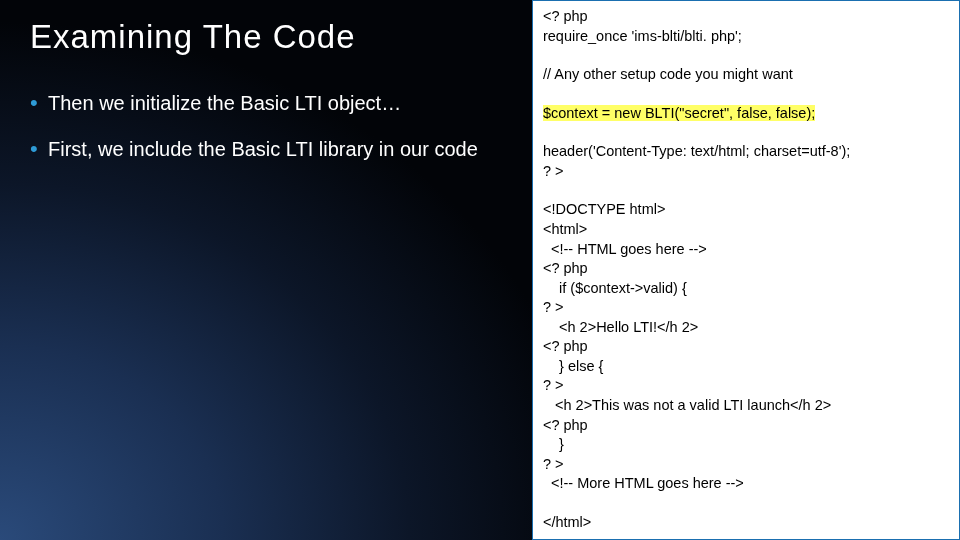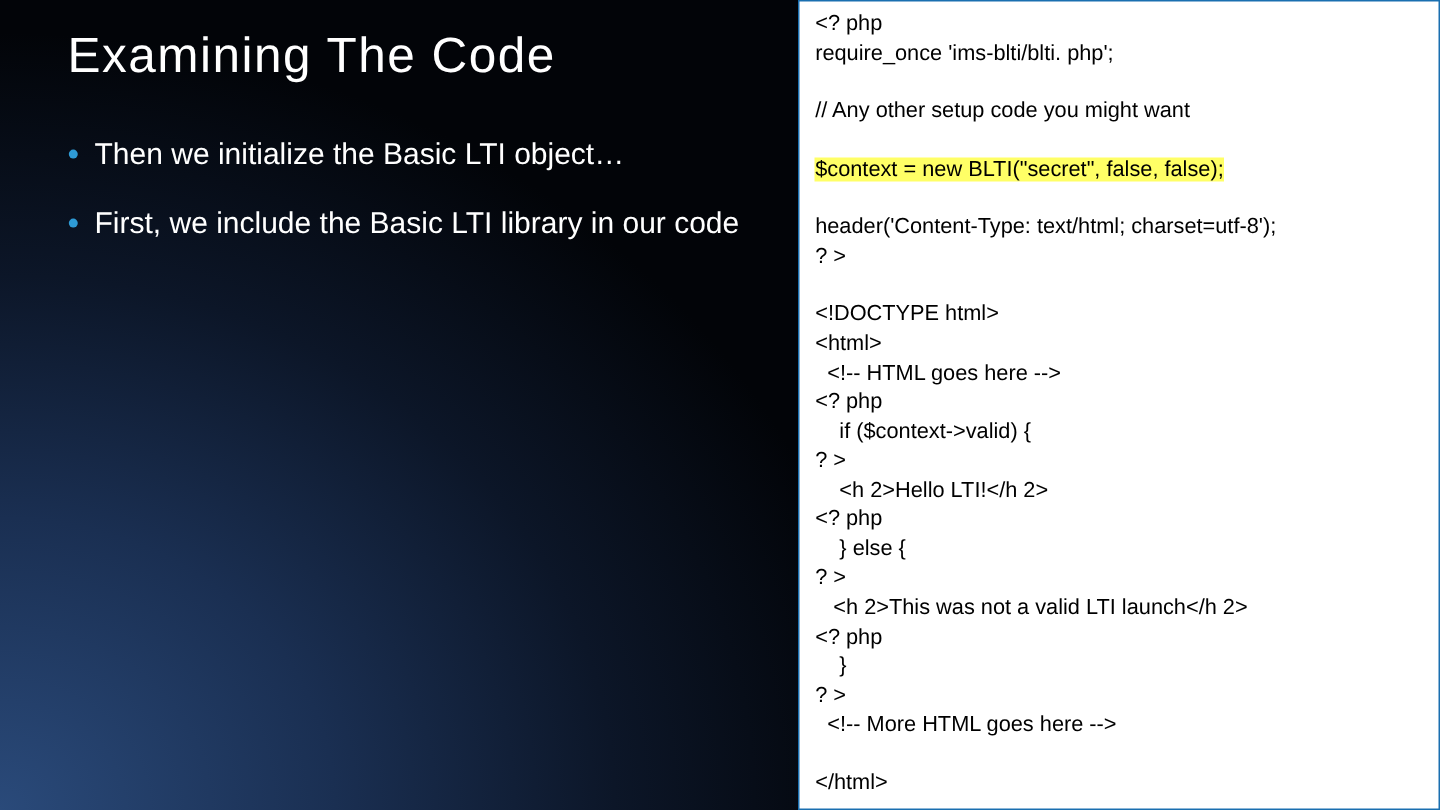--- a/index.html
+++ b/index.html
@@ -8,21 +8,21 @@
       height: 540px;
       display: flex;
       overflow: hidden;
       font-family: "Segoe UI", Arial, sans-serif;
     }
     .left-panel {
       width: 572px;
       height: 540px;
       background: radial-gradient(ellipse 140% 120% at 0% 100%, #2a4a7a 0%, #1a2f52 30%, #0c1628 55%, #020408 80%);
       color: #ffffff;
-      padding: 18px 22px 20px 45px;
+      padding: 18px 22px 20px 30px;
       position: relative;
     }
     .slide-title {
       font-size: 33px;
       font-weight: 300;
       letter-spacing: 1px;
       color: #ffffff;
       margin-bottom: 34px;
       font-family: "Segoe UI Light", "Segoe UI", Arial, sans-serif;
     }

